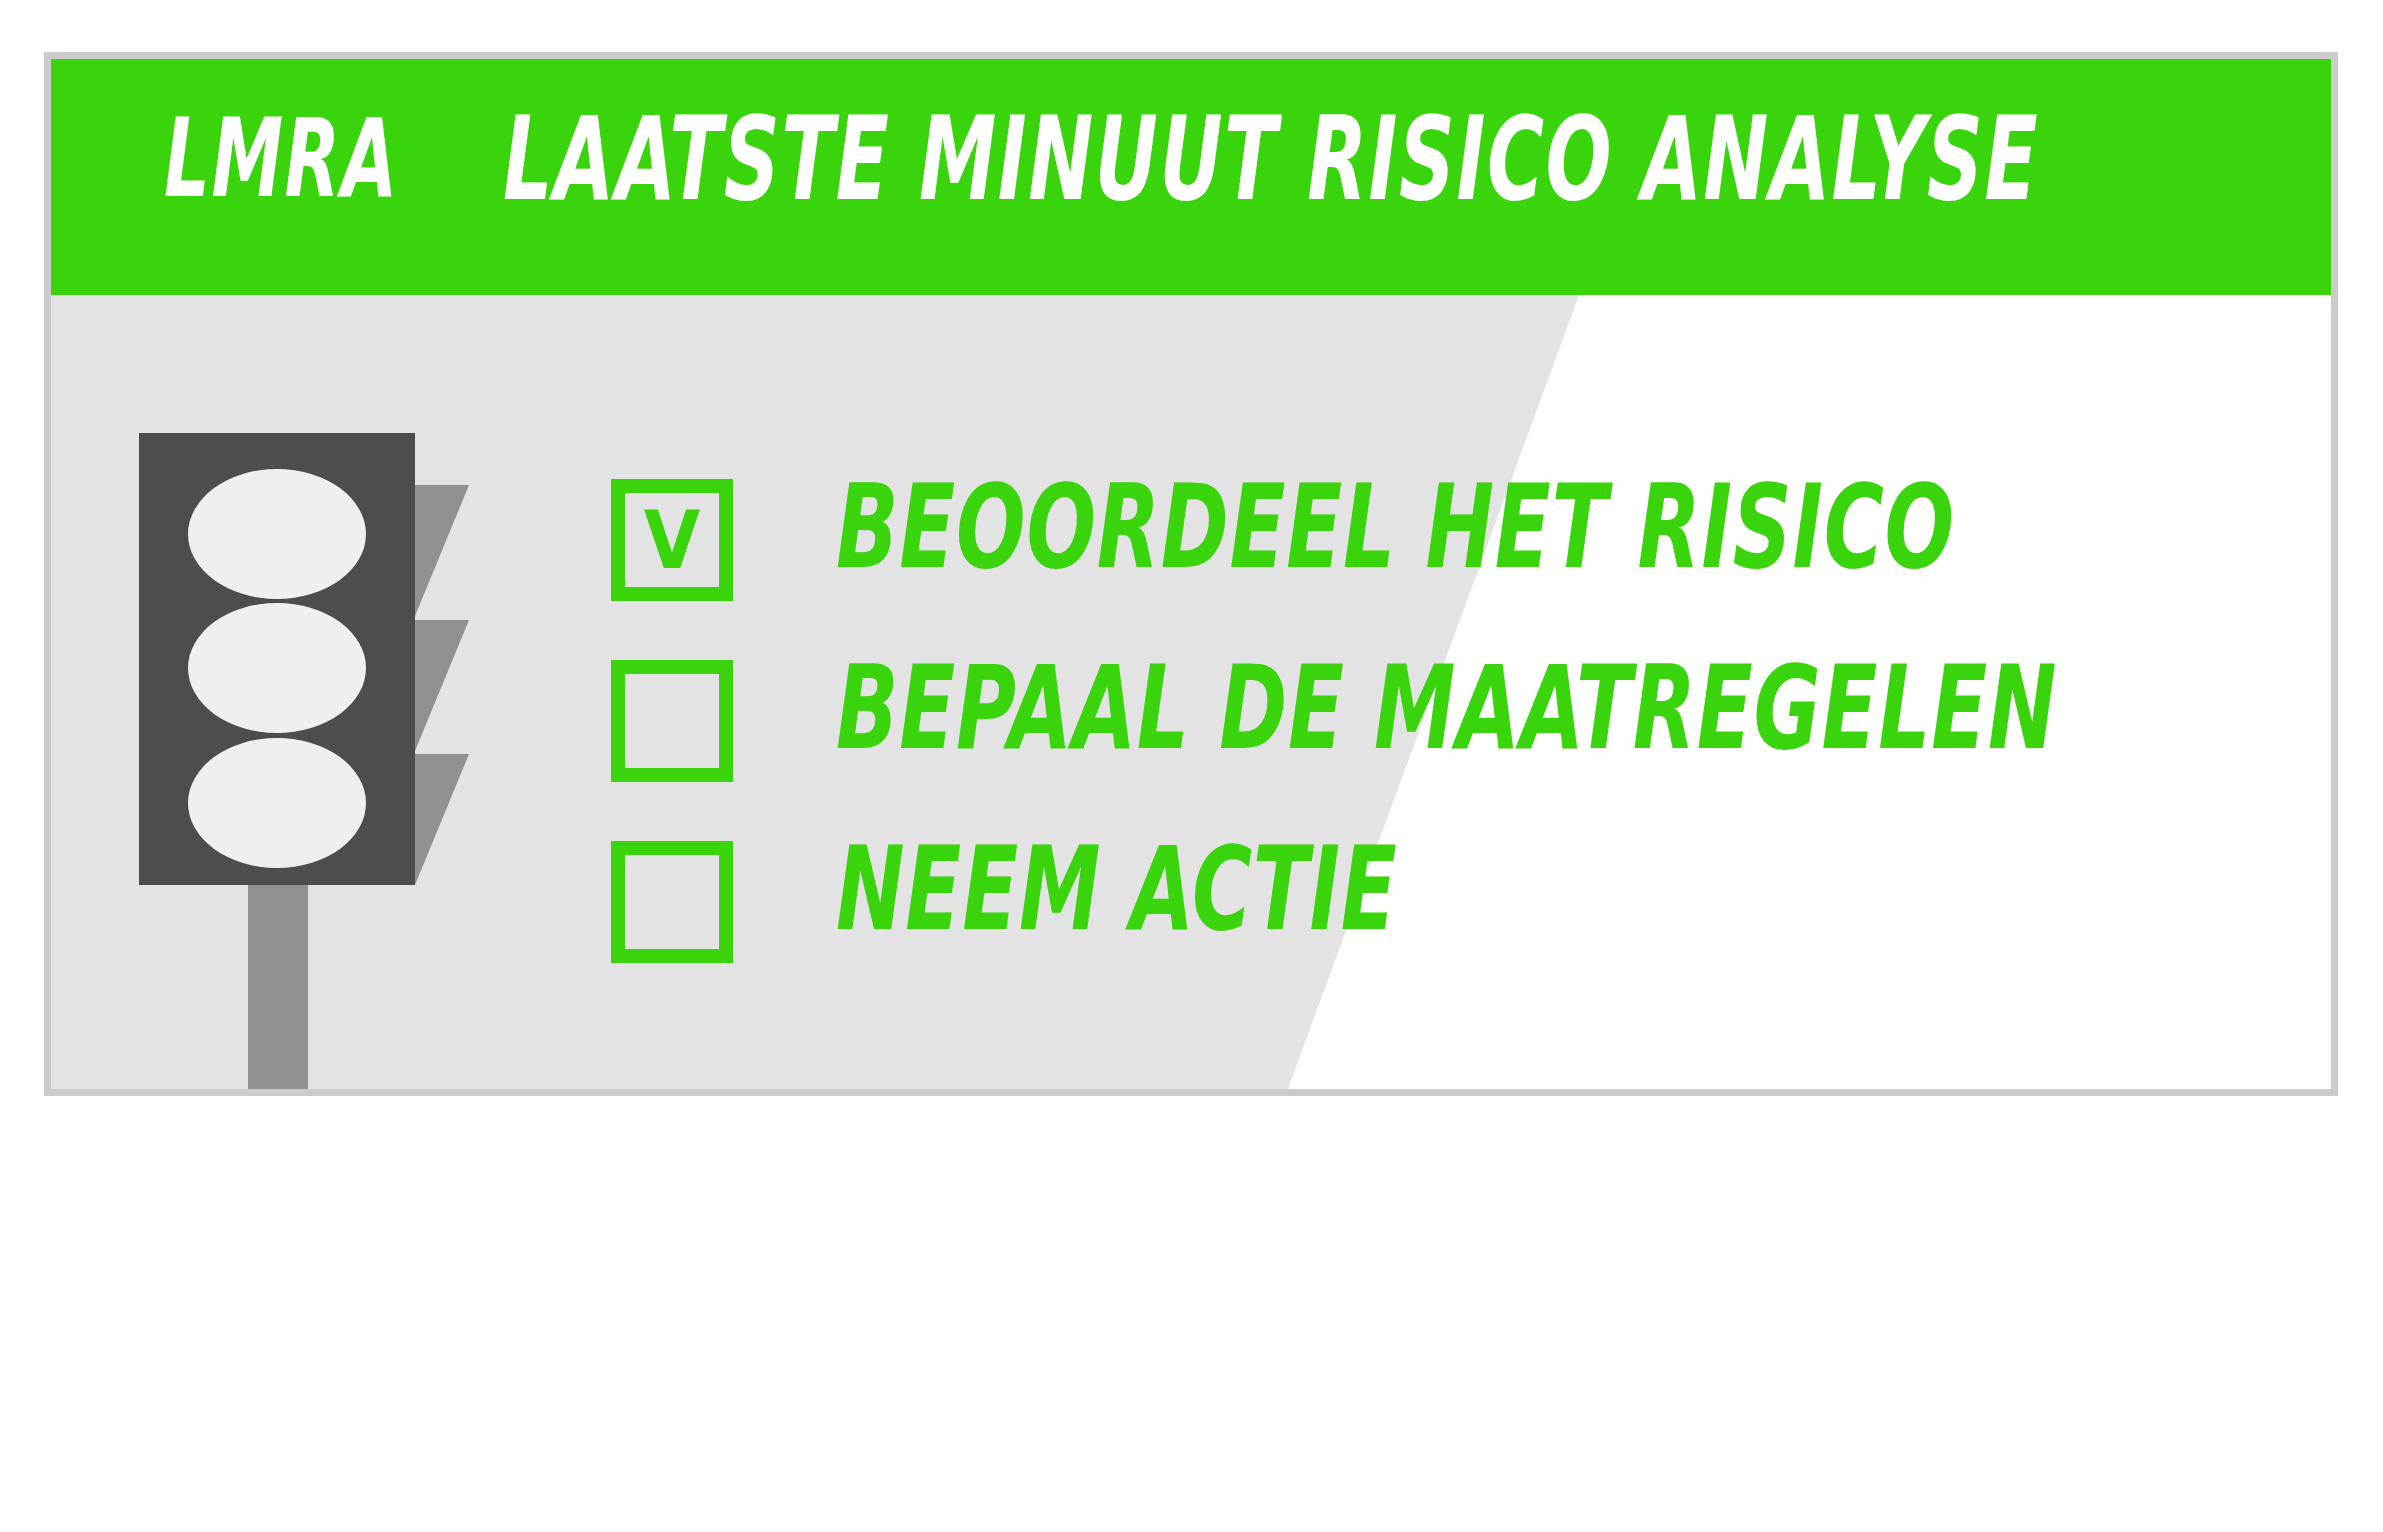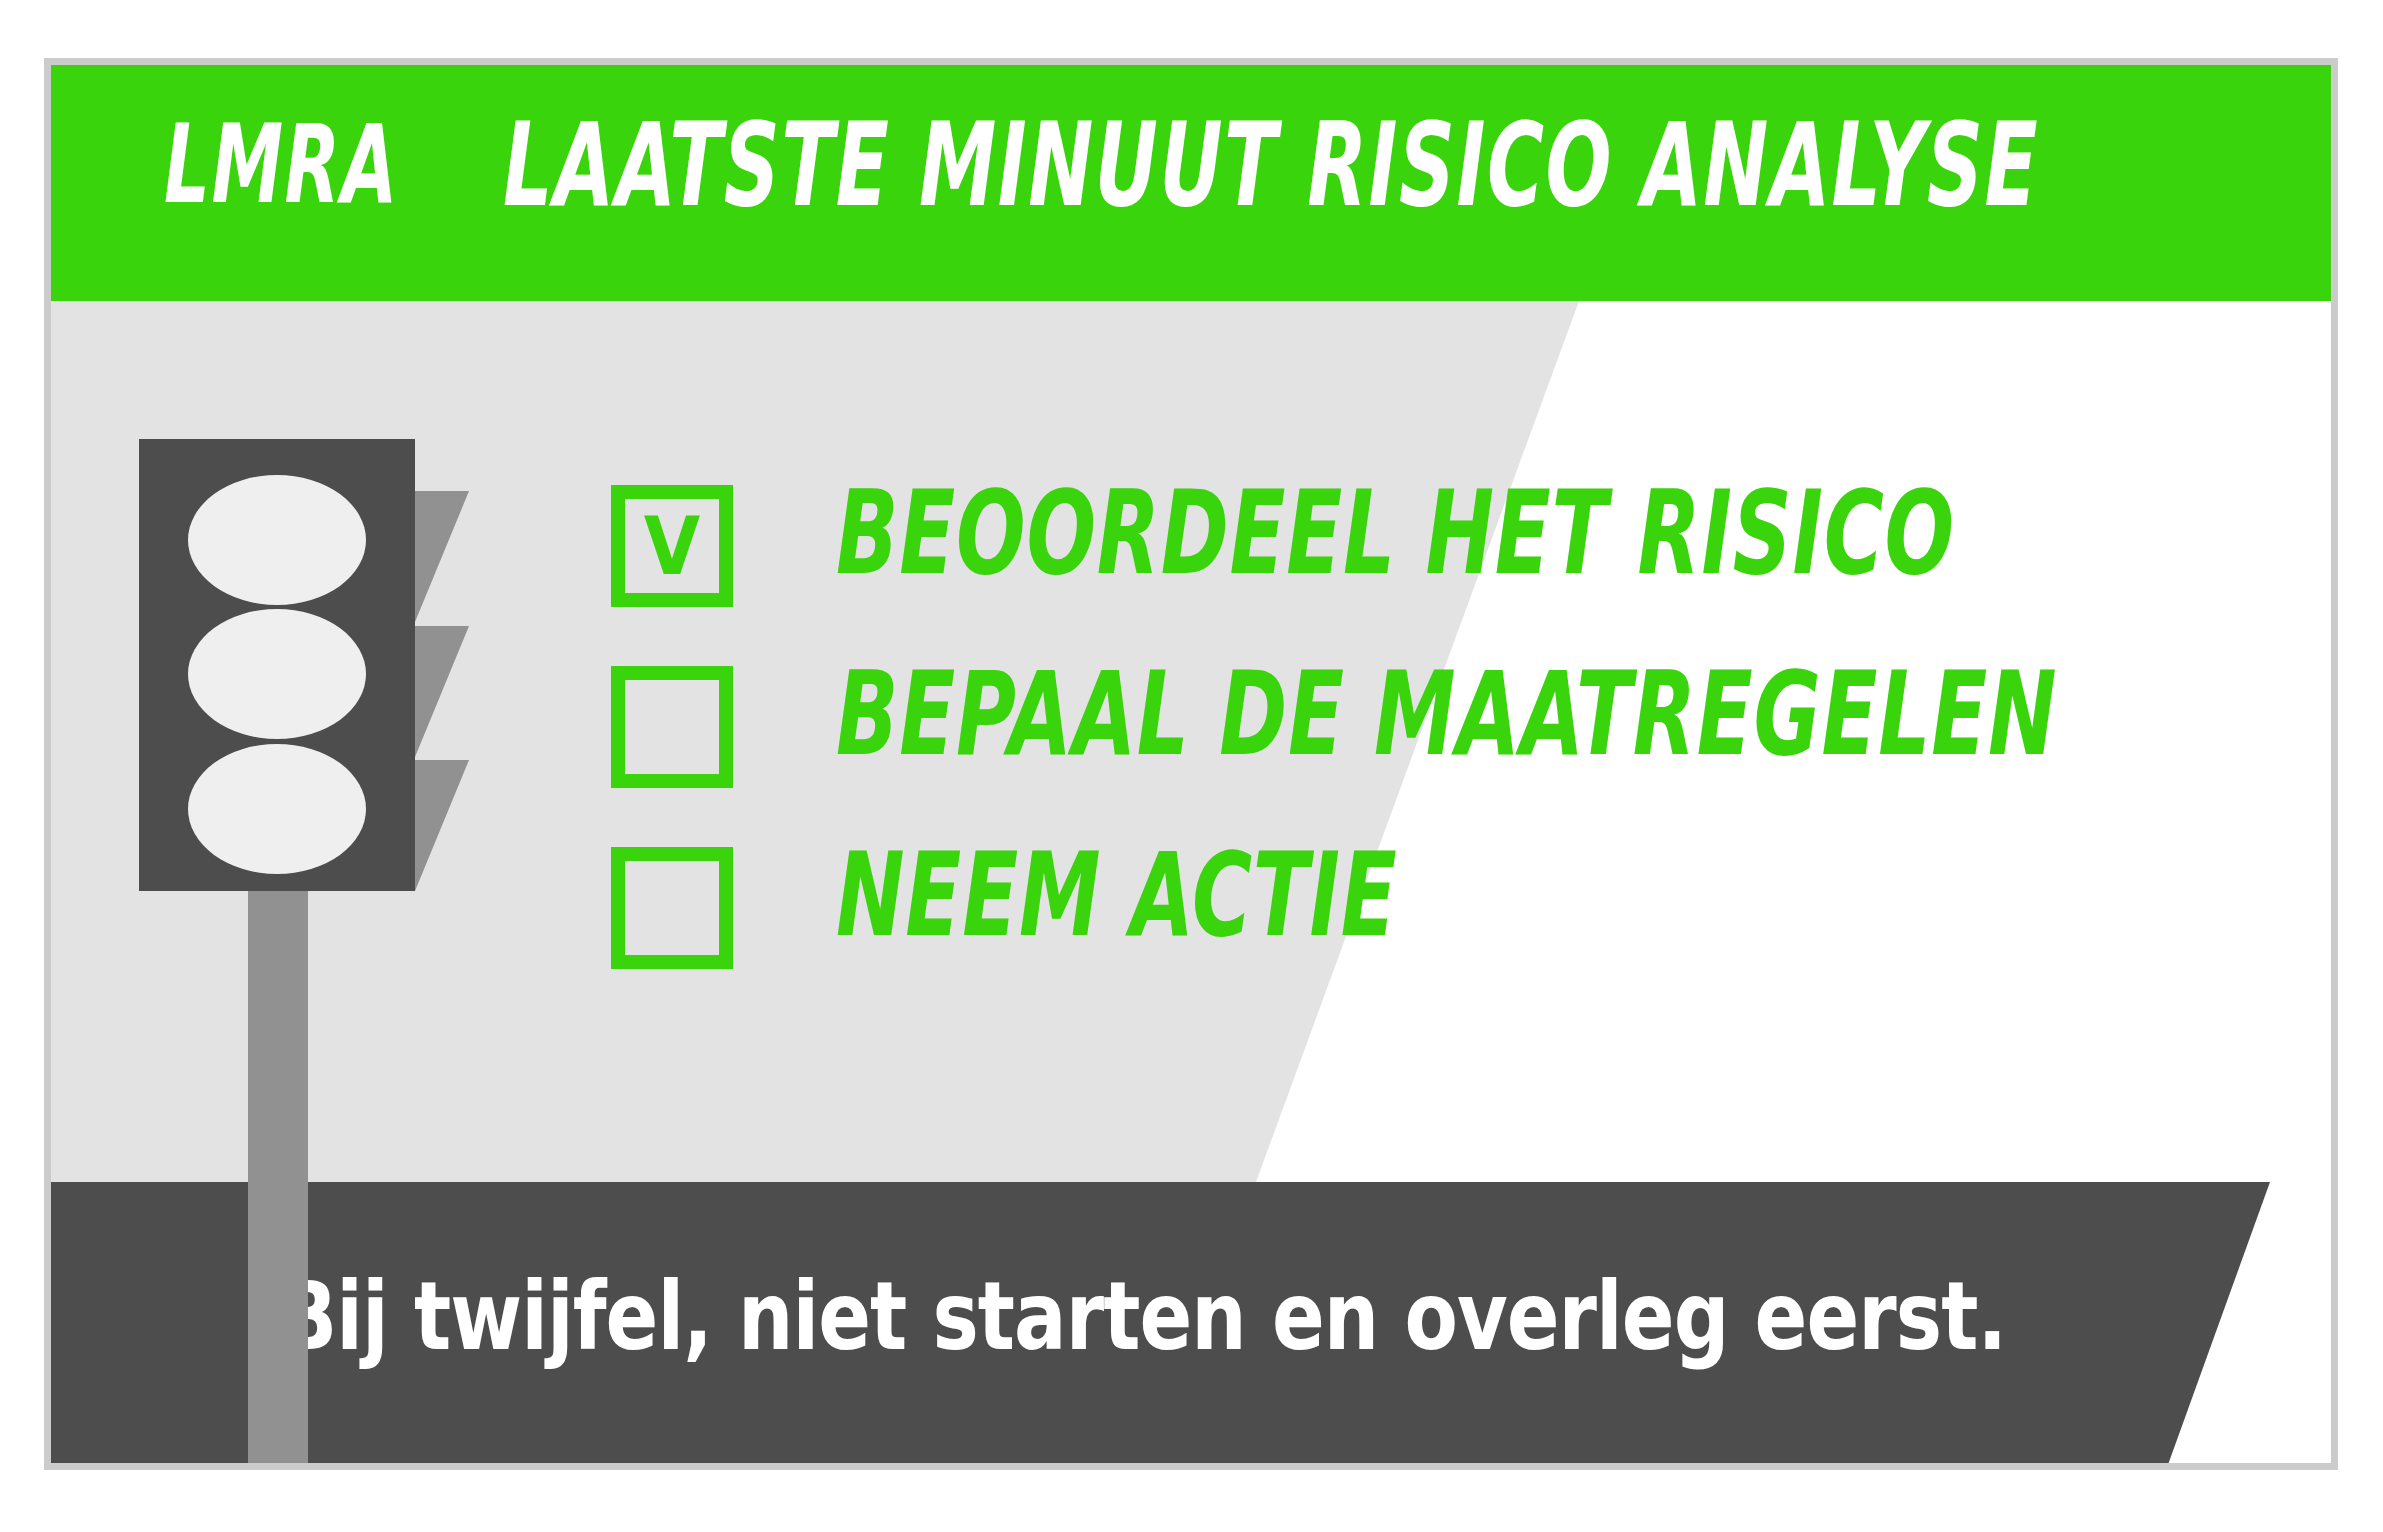--- a/index.html
+++ b/index.html
@@ -11,23 +11,23 @@
     width: 2383px;
     height: 1532px;
     font-family: "Liberation Sans", sans-serif;
     overflow: hidden;
   }
 
   
   #card {
     position: absolute;
     left: 44px;
-    top: 58px;
+    top: 52px;
     width: 2294px;
-    height: 1412px;
+    height: 1044px;
     background: #000000;
     border: 7.7px solid #cbcbcb;
     box-sizing: border-box;
     overflow: hidden;
   }
 
   
   #header {
     position: absolute;
     left: 0;

